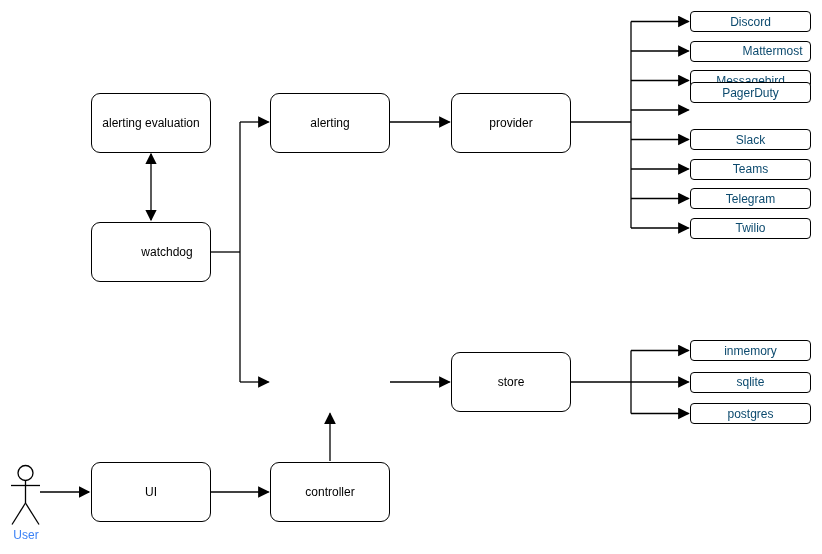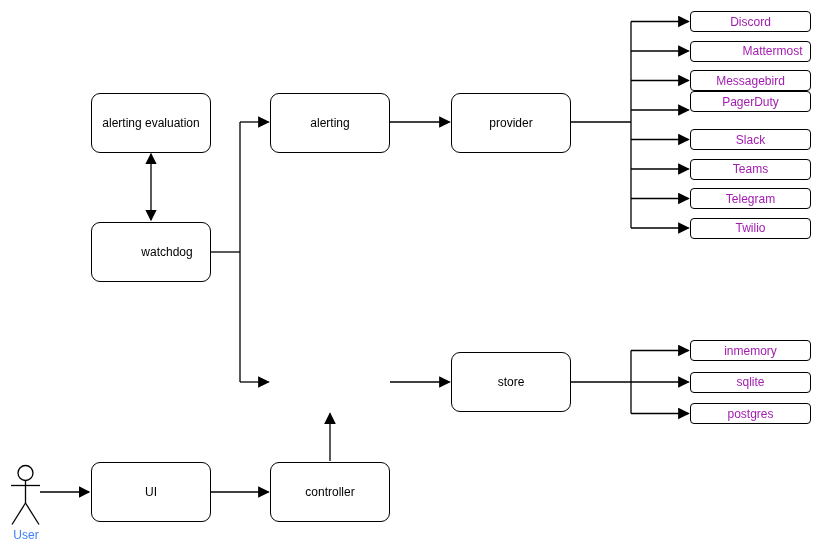--- a/index.html
+++ b/index.html
@@ -35,21 +35,21 @@
     width: 121px;
     height: 21px;
     background: #ffffff;
     border: 1.4px solid #000000;
     border-radius: 4px;
     box-sizing: border-box;
     display: flex;
     align-items: center;
     justify-content: center;
     font-size: 12px;
-    color: #a21caf;
+    color: #0c4a6e;
     text-align: center;
   }
   .actor-label {
     position: absolute;
     left: 6px;
     top: 528px;
     width: 40px;
     text-align: center;
     font-size: 12px;
     color: #3b82f6;
@@ -134,21 +134,21 @@
 
   <div class="leaf" style="top:11px;">
     <span>Discord</span>
   </div>
   <div class="leaf" style="top:40.5px;padding-left:44px;">
     <span>Mattermost</span>
   </div>
   <div class="leaf" style="top:70px;">
     <span>Messagebird</span>
   </div>
-  <div class="leaf" style="top:91px;text-align:center;">
+  <div class="leaf" style="top:82px;text-align:center;">
     <span>PagerDuty</span>
   </div>
   <div class="leaf" style="top:129px;">
     <span>Slack</span>
   </div>
   <div class="leaf" style="top:158.5px;">
     <span>Teams</span>
   </div>
   <div class="leaf" style="top:188px;">
     <span>Telegram</span>

